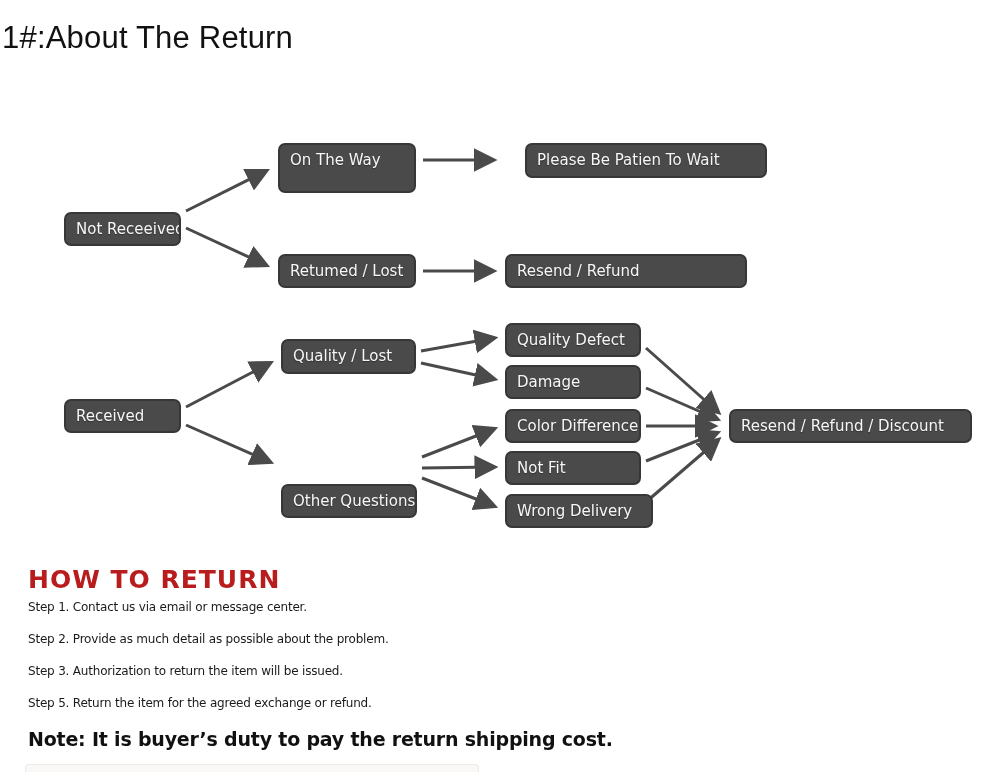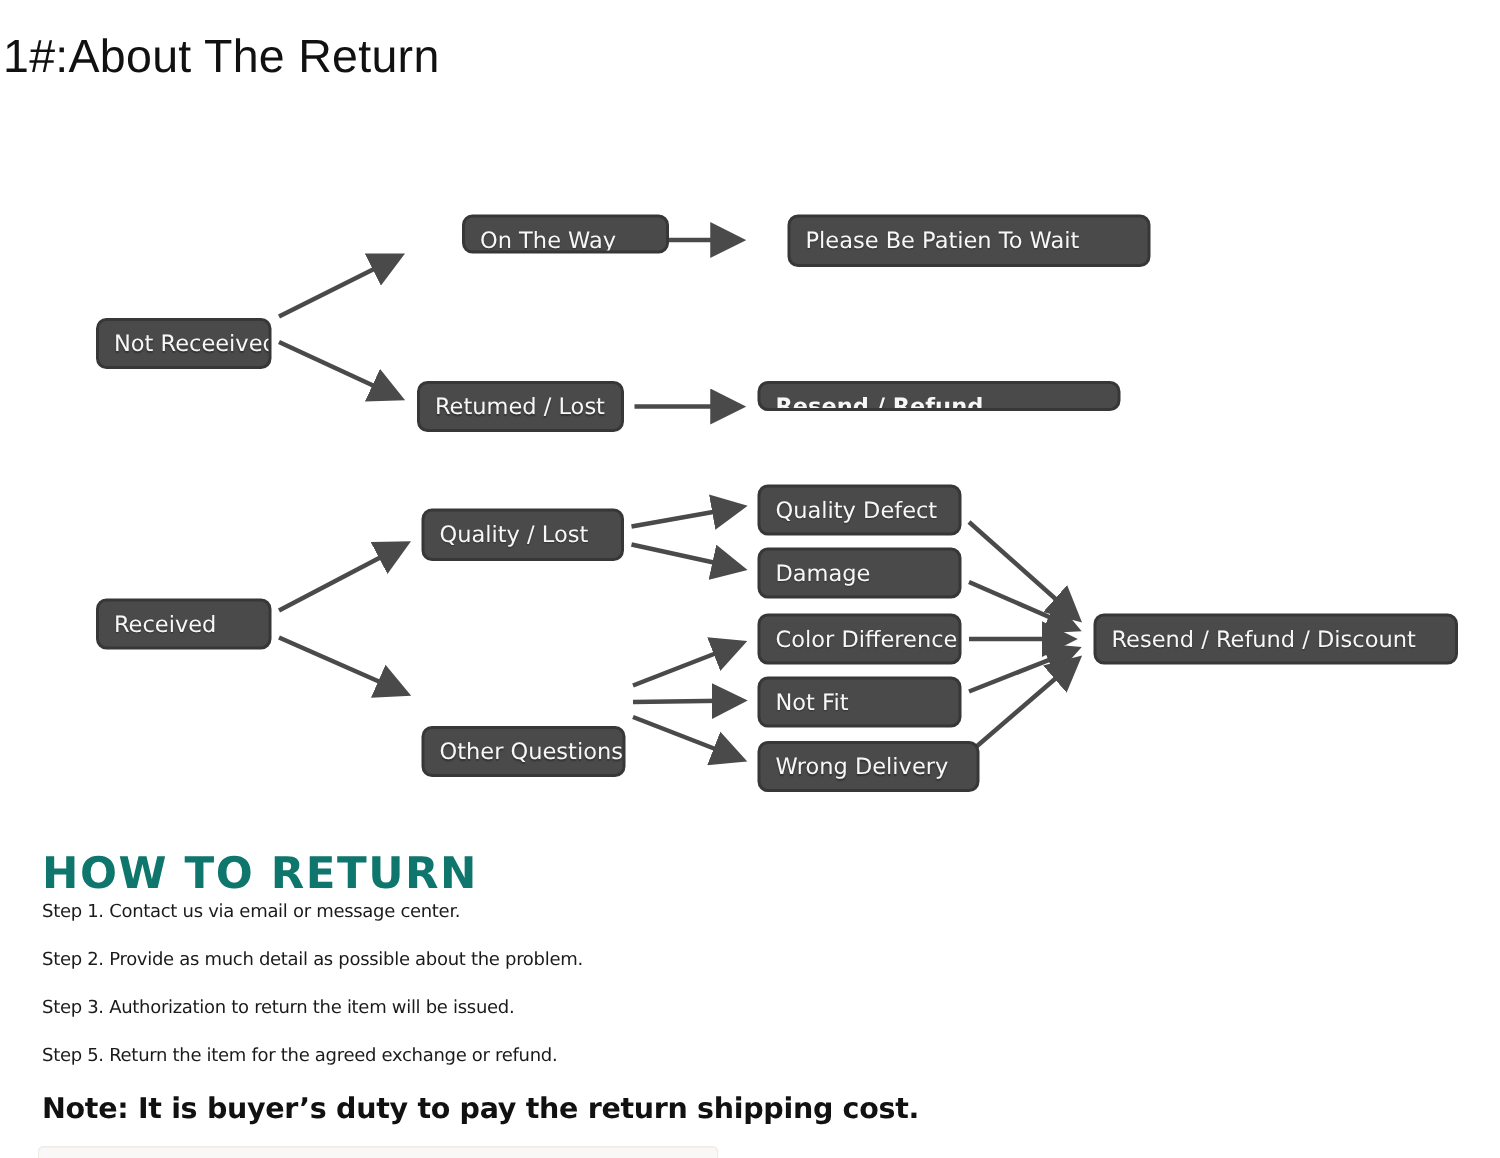--- a/index.html
+++ b/index.html
@@ -35,24 +35,24 @@
     border-radius: 7px;
     color: #f7f7f7;
     font-size: 15px;
     line-height: 30px;
     padding: 0 10px;
     white-space: nowrap;
     overflow: hidden;
     text-shadow: 0 1px 1px rgba(0,0,0,0.35);
   }
   #n-not-received      { left: 64px;  top: 212px; width: 117px; height: 34px; }
-  #n-on-the-way        { left: 278px; top: 143px; width: 138px; height: 26px; margin-left: 30px; }
+  #n-on-the-way        { left: 278px; top: 143px; width: 138px; height: 50px; }
   #n-please-wait       { left: 505px; top: 143px; width: 242px; height: 35px; margin-left: 20px; }
   #n-returned-lost     { left: 278px; top: 254px; width: 138px; height: 34px; }
-  #n-resend-refund     { left: 505px; top: 254px; width: 242px; height: 20px; font-weight: bold; }
+  #n-resend-refund     { left: 505px; top: 254px; width: 242px; height: 34px; }
   #n-quality-lost      { left: 281px; top: 339px; width: 135px; height: 35px; }
   #n-received          { left: 64px;  top: 399px; width: 117px; height: 34px; }
   #n-other-questions   { left: 281px; top: 451px; width: 136px; height: 34px; margin-top: 33px; }
   #n-quality-defect    { left: 505px; top: 323px; width: 136px; height: 34px; }
   #n-damage            { left: 505px; top: 365px; width: 136px; height: 34px; }
   #n-color-difference  { left: 505px; top: 409px; width: 136px; height: 34px; }
   #n-not-fit           { left: 505px; top: 451px; width: 136px; height: 34px; }
   #n-wrong-delivery    { left: 505px; top: 494px; width: 148px; height: 34px; }
   #n-resend-discount   { left: 729px; top: 409px; width: 243px; height: 34px; }
 
@@ -65,23 +65,23 @@
   #flow-arrows line {
     stroke: #4a4a4a;
     stroke-width: 3;
   }
 
   
   .howto-heading {
     position: absolute;
     left: 28px;
     top: 565px;
-    font-size: 29px;
+    font-size: 25px;
     font-weight: bold;
-    color: #0f766e;
+    color: #b91c1c;
     letter-spacing: 1px;
     white-space: nowrap;
   }
   .step {
     position: absolute;
     left: 28px;
     font-size: 12px;
     color: #1a1a1a;
     letter-spacing: -0.2px;
     white-space: nowrap;

